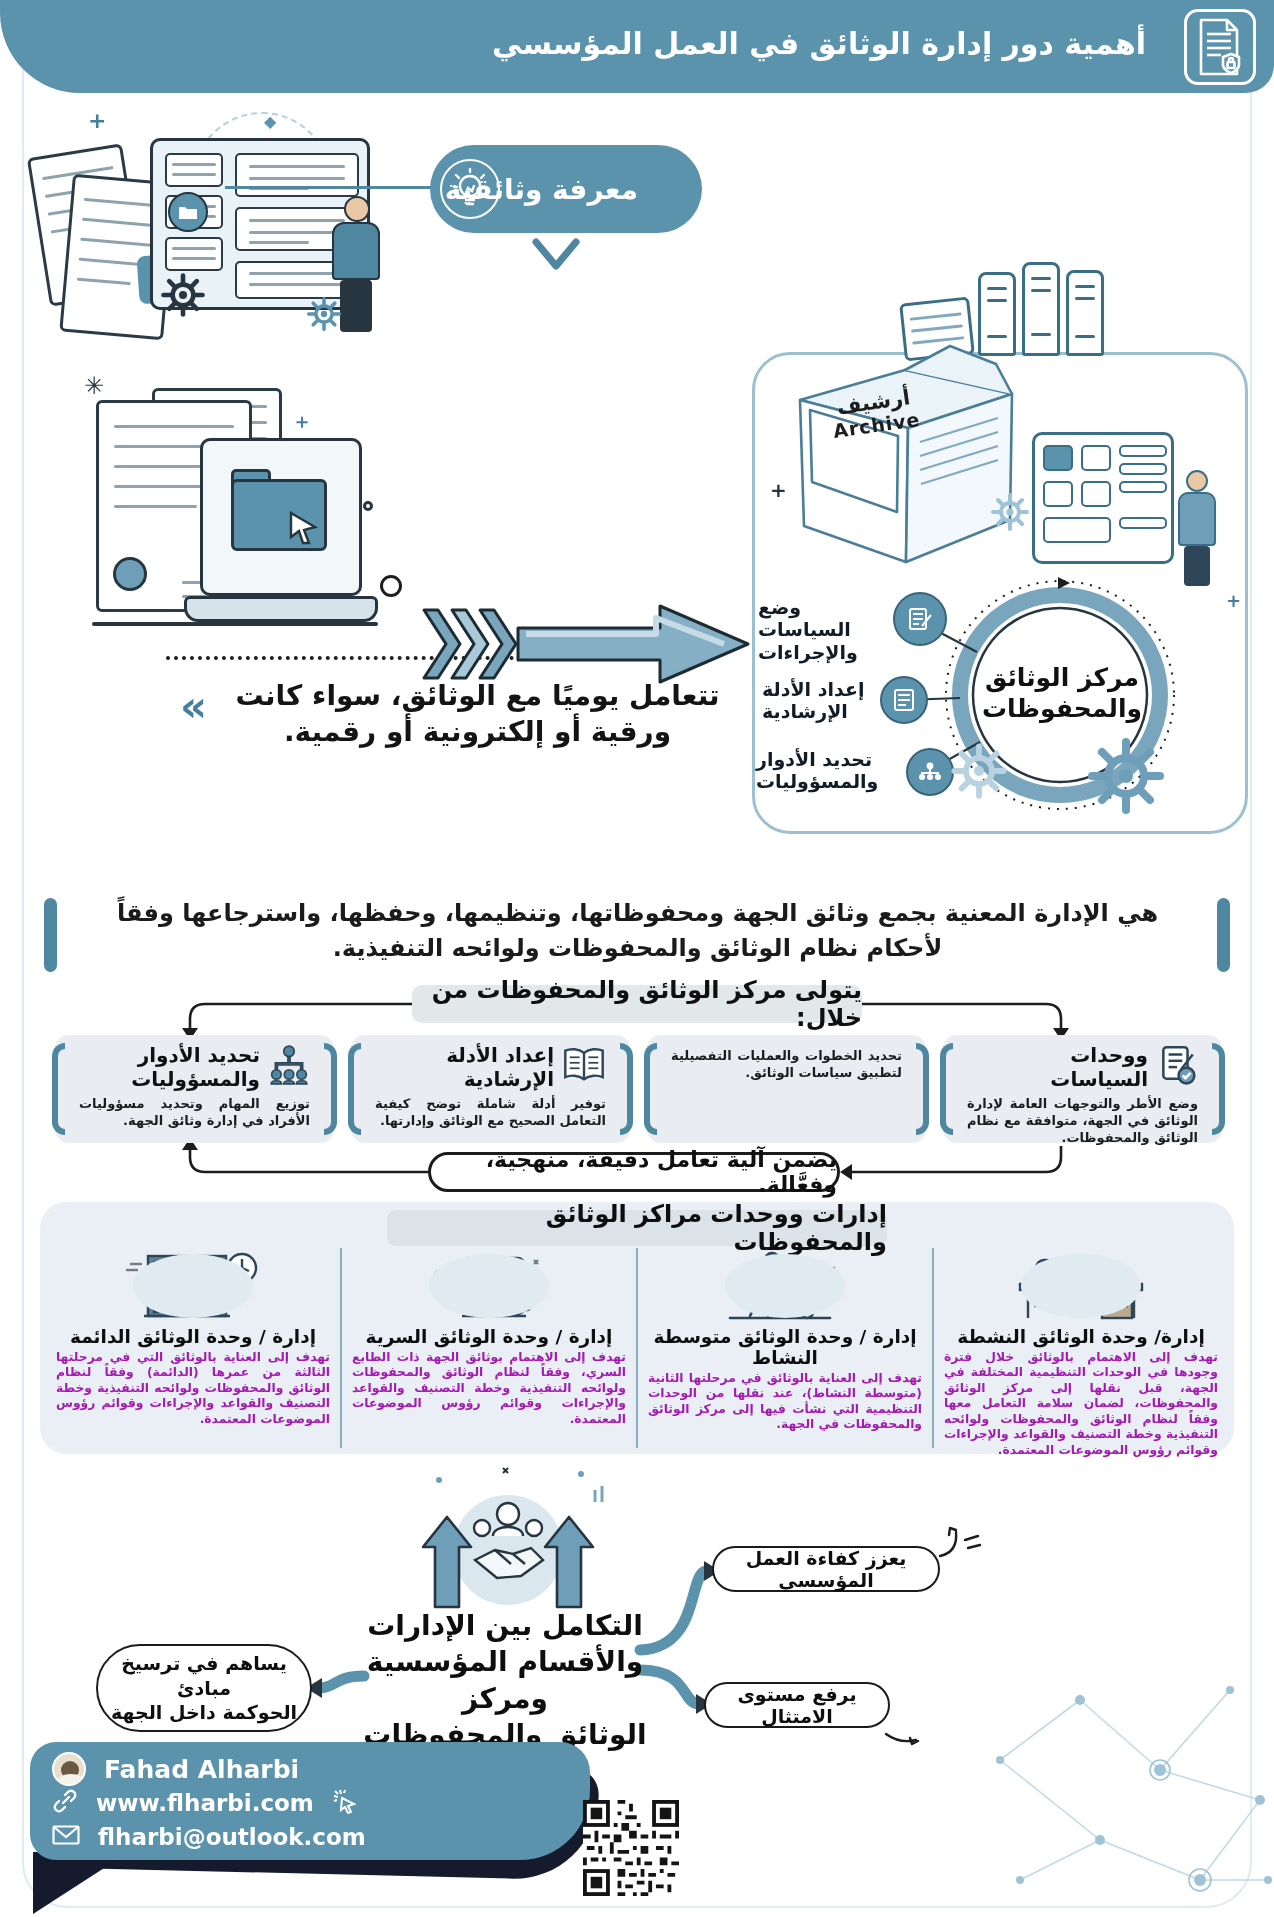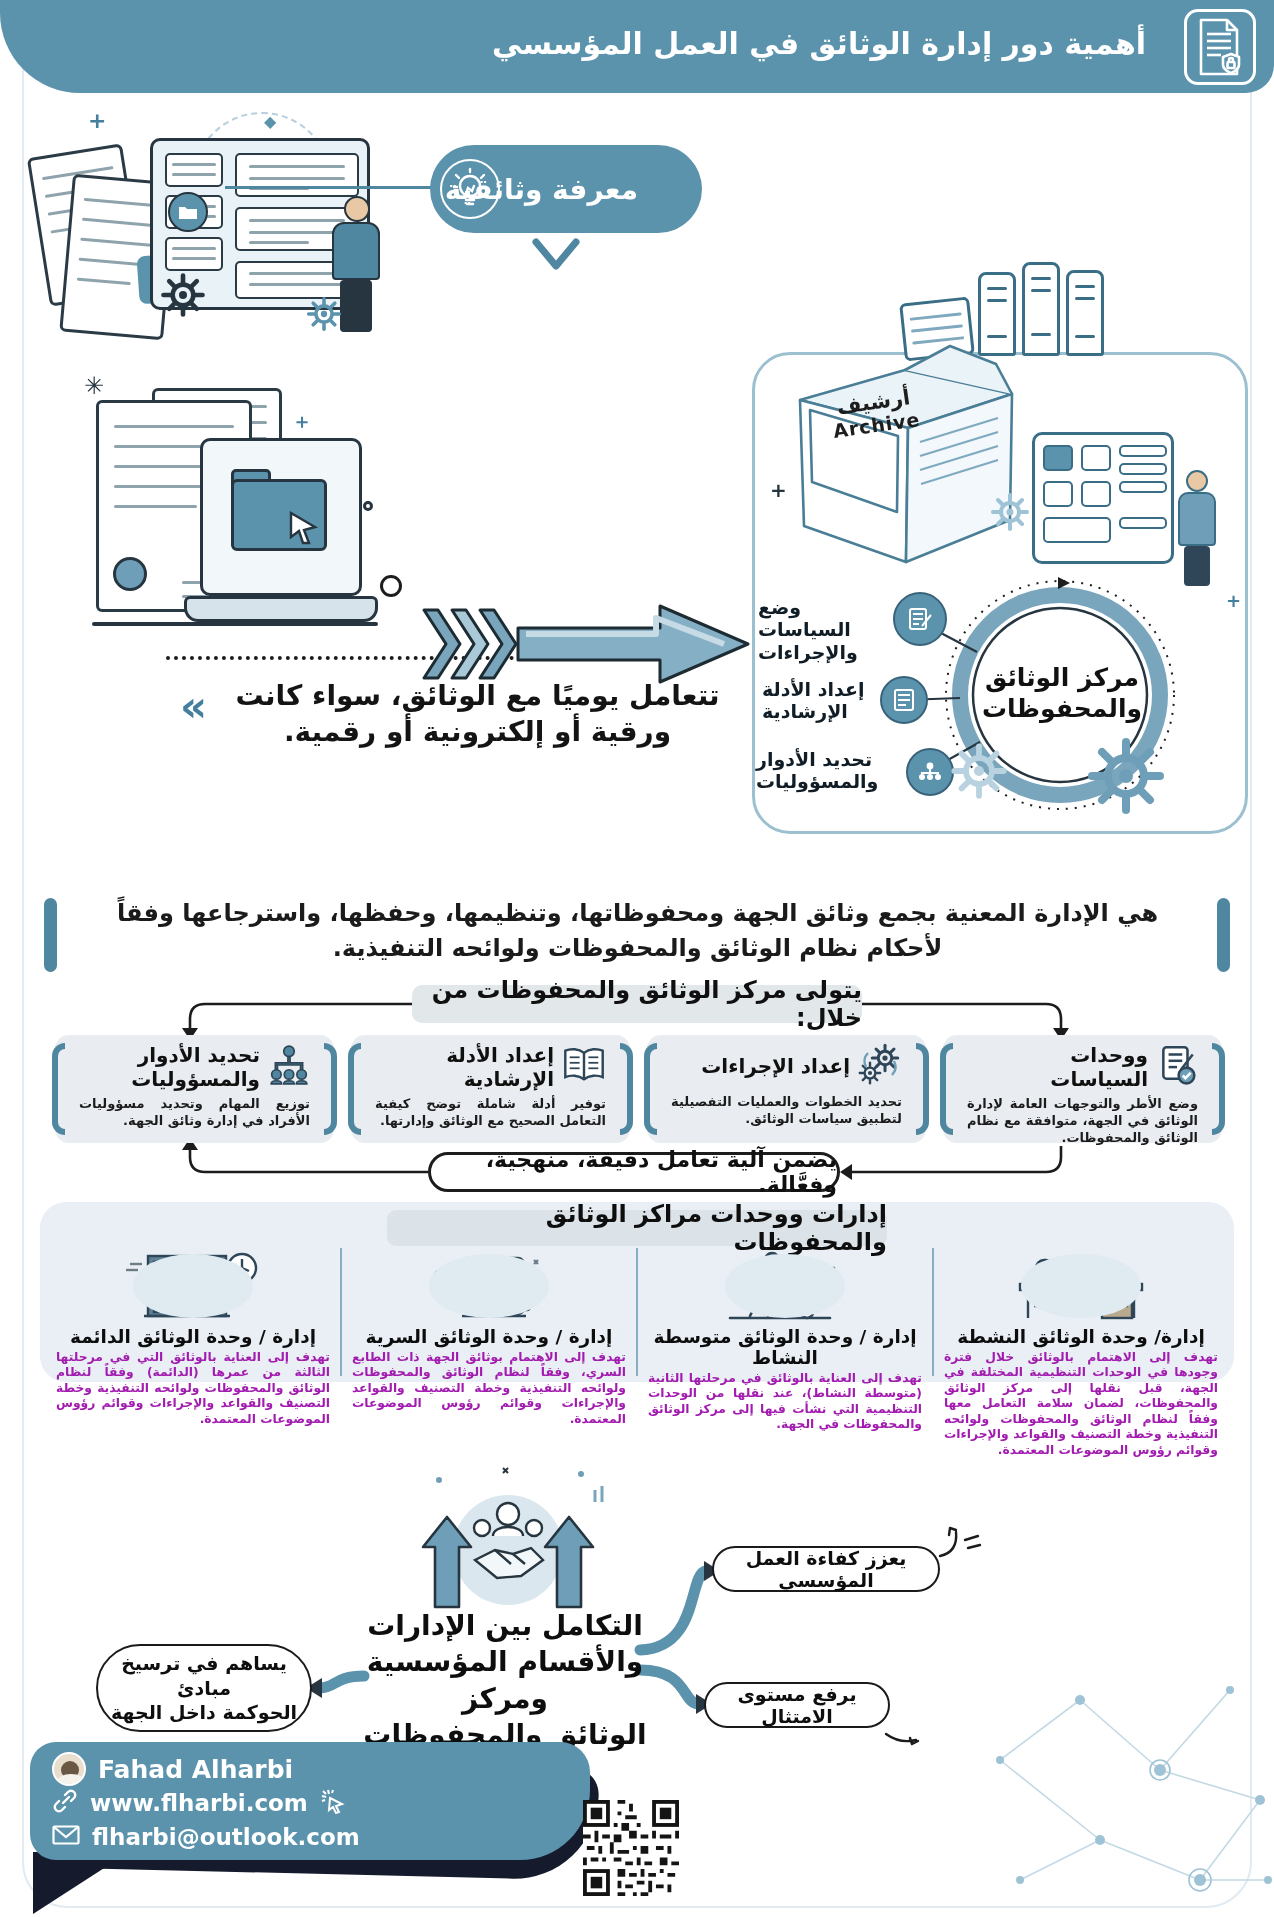--- a/index.html
+++ b/index.html
@@ -66,39 +66,39 @@
   .tcard{position:relative;flex:1;background:#e9edf1;border-radius:14px;padding:8px 24px 6px;direction:rtl}
   .bracket{position:absolute;top:8px;bottom:8px;width:13px;border:6px solid #4f86a0}
   .bracket.r{right:-3px;border-left:none;border-radius:0 14px 14px 0}
   .bracket.l{left:-3px;border-right:none;border-radius:14px 0 0 14px}
   .tcard-head{display:flex;align-items:center;gap:8px;justify-content:flex-start}
   .tcard-title{font-size:20px;font-weight:bold;color:#101010}
   .tcard-text{margin-top:4px;font-size:13px;line-height:1.32;font-weight:bold;color:#1c1c1c;text-align:justify;text-align-last:right}
   .result-bar{left:428px;top:1152px;width:412px;height:40px;background:#fff;border:3px solid #1c1c1c;border-radius:22px;display:flex;align-items:center;justify-content:center;font-size:22px;font-weight:bold;color:#101010;z-index:4}
   .conn-svg{left:0;top:0;width:1274px;height:1917px;z-index:2;pointer-events:none}
   
-  .units-panel{left:40px;top:1202px;width:1194px;height:180px;background:#e9eff4;border-radius:26px;z-index:3}
+  .units-panel{left:40px;top:1202px;width:1194px;height:252px;background:#e9eff4;border-radius:26px;z-index:3}
   .units-pill{position:absolute;left:347px;top:8px;width:500px;height:36px;background:#dbe2e8;border-radius:9px;display:flex;align-items:center;justify-content:center;font-size:24px;font-weight:bold;color:#0e0e0e}
   .units-row{position:absolute;left:6px;top:46px;right:6px;bottom:6px;display:flex;flex-direction:row-reverse}
   .unit{flex:1;padding:0 10px;direction:rtl}
   .unit:not(:last-child){border-left:2px solid #87aec1}
   .unit-illo{height:76px;position:relative;display:flex;align-items:center;justify-content:center}
   .unit-blob{position:absolute;width:120px;height:64px;background:#dfeaf1;border-radius:50%}
   .unit-title{text-align:center;font-size:18.5px;font-weight:bold;color:#0d0d0d;margin:2px 0 3px}
   .unit-text{font-size:12.3px;line-height:1.26;font-weight:bold;color:#a21caf;text-align:justify;text-align-last:right}
   
   .int-illo{left:405px;top:1462px;width:205px;height:150px;z-index:3}
   .int-title{left:340px;top:1608px;width:330px;font-size:28px;line-height:1.3;font-weight:bold;color:#0e0e0e;text-align:center;z-index:3}
   .pill{position:absolute;background:#fff;border:2.5px solid #1a1a1a;border-radius:26px;display:flex;align-items:center;justify-content:center;font-size:19px;font-weight:bold;color:#0e0e0e;z-index:4;text-align:center;direction:rtl}
   .deco-mark{position:absolute;color:#6c7d87;font-weight:bold;z-index:3}
   
   .foot-navy{left:46px;top:1762px;width:552px;height:112px;background:#151b2d;border-radius:26px 26px 84px 26px;transform:rotate(1.4deg);z-index:3}
   .foot-card{left:30px;top:1742px;width:560px;height:118px;background:#5b93ad;border-radius:26px 30px 70px 26px;z-index:4;color:#fff;padding:10px 0 0 22px}
   .foot-wedge{left:33px;top:1852px;width:96px;height:62px;background:#151b2d;clip-path:polygon(0 0,100% 0,0 100%);z-index:3}
-  .frow{display:flex;align-items:center;gap:12px;height:34px}
+  .frow{display:flex;align-items:center;gap:18px;height:34px}
   .fname{font-size:25px;font-weight:bold}
   .ftext{font-size:23px;font-weight:bold}
   .avatar{width:34px;height:34px;border:2.5px solid #fff;border-radius:50%;background:#e7decd;position:relative;overflow:hidden}
   .avatar i{position:absolute;left:7px;top:7px;width:18px;height:18px;background:#6b5844;border-radius:50%}
   .avatar b{position:absolute;left:3px;top:20px;width:28px;height:16px;background:#f6f3ec;border-radius:50% 50% 0 0}
   .qr{left:583px;top:1800px;width:96px;height:96px;z-index:4;background:#fff}
   .constellation{left:930px;top:1640px;width:344px;height:277px;z-index:1}
 </style>
 </head>
 <body>
@@ -417,37 +417,20 @@
               <path d="M25.5 30 l2.5 2.5 5 -5" stroke="#fff"></path>
             </svg>
         </span>
         <span class="tcard-title">ووحدات السياسات</span>
       </div>
       <div class="tcard-text">وضع الأطر والتوجهات العامة لإدارة الوثائق في الجهة، متوافقة مع نظام الوثائق والمحفوظات.</div>
     </div>
     <div class="tcard">
       <span class="bracket r"></span>
         <span class="bracket l"></span>
-      <div class="tcard-head">
-        <span>
-          <svg width="44" height="42" viewBox="0 0 44 42">
-              <g style="color:#2e4657">
-                <svg x="12" y="0" width="30" height="30" viewBox="0 0 40 40">
-                  <use href="#gear"></use>
-                </svg>
-                <svg x="0" y="18" width="24" height="24" viewBox="0 0 40 40">
-                  <use href="#gear"></use>
-                </svg>
-              </g>
-              <path d="M10 10 q-6 6 -2 14" fill="none" stroke="#6f9fb8" stroke-width="2.4"></path>
-              <path d="M34 32 q6 -6 2 -14" fill="none" stroke="#6f9fb8" stroke-width="2.4"></path>
-            </svg>
-        </span>
-        <span class="tcard-title">إعداد الإجراءات</span>
-      </div>
       <div class="tcard-text">تحديد الخطوات والعمليات التفصيلية لتطبيق سياسات الوثائق.</div>
     </div>
     <div class="tcard">
       <span class="bracket r"></span>
         <span class="bracket l"></span>
       <div class="tcard-head">
         <span>
           <svg width="44" height="40" viewBox="0 0 40 36" fill="#fff" stroke="#2e4657" stroke-width="2.2">
               <path d="M20 7 C15 3 8 3 3 5 L3 29 C8 27 15 27 20 31 C25 27 32 27 37 29 L37 5 C32 3 25 3 20 7 Z"></path>
               <line x1="20" y1="7" x2="20" y2="31"></line>

